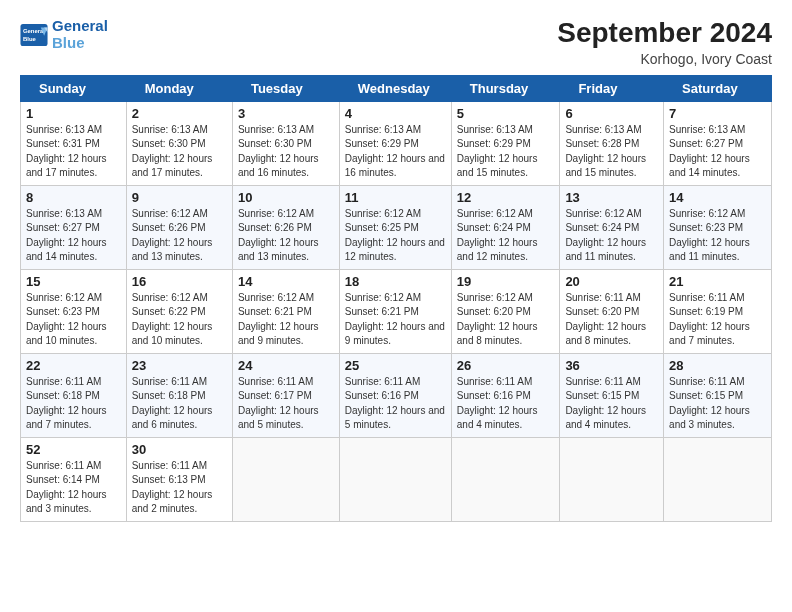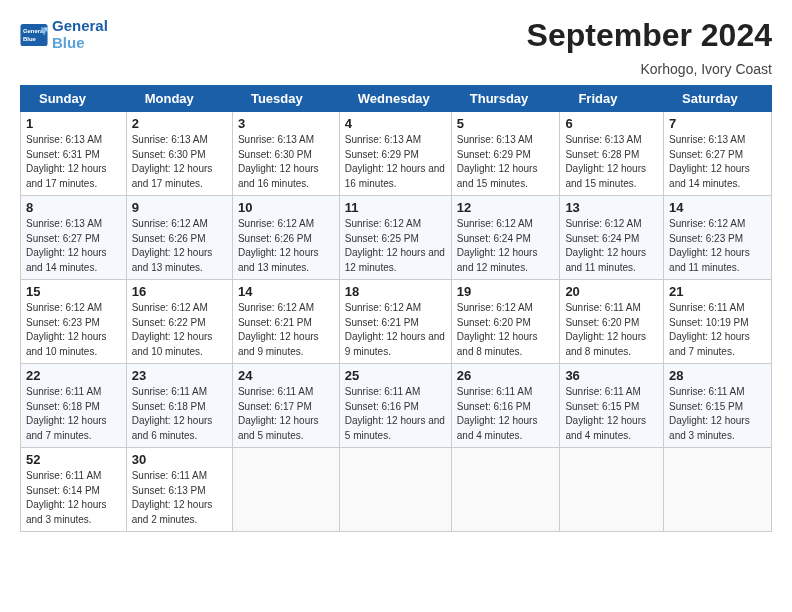--- a/index.html
+++ b/index.html
@@ -32,29 +32,29 @@
     }
     .logo-icon {
       width: 28px;
       height: 22px;
       margin-right: 4px;
     }
     .title-block {
       text-align: right;
     }
     .month-title {
-      font-size: 32px;
+      font-size: 28px;
       font-weight: bold;
       color: #222;
       line-height: 1.1;
     }
     .location {
       font-size: 14px;
       color: #444;
-      margin-top: 8px;
+      margin-top: 2px;
     }
     .calendar {
       width: 100%;
       border-collapse: collapse;
       margin-top: 4px;
       font-size: 10.5px;
     }
     .calendar th {
       background: #1a5fa8;
       color: #fff;
@@ -298,21 +298,21 @@
         <div class="day-info">
           <span>Sunrise: 6:11 AM</span><br>
           <span>Sunset: 6:20 PM</span><br>
           <span>Daylight: 12 hours and 8 minutes.</span>
         </div>
       </td>
           <td>
         <span class="day-num">21</span>
         <div class="day-info">
           <span>Sunrise: 6:11 AM</span><br>
-          <span>Sunset: 10:19 PM</span><br>
+          <span>Sunset: 6:19 PM</span><br>
           <span>Daylight: 12 hours and 7 minutes.</span>
         </div>
       </td>
         </tr>
         <tr>
           <td>
         <span class="day-num">22</span>
         <div class="day-info">
           <span>Sunrise: 6:11 AM</span><br>
           <span>Sunset: 6:18 PM</span><br>

